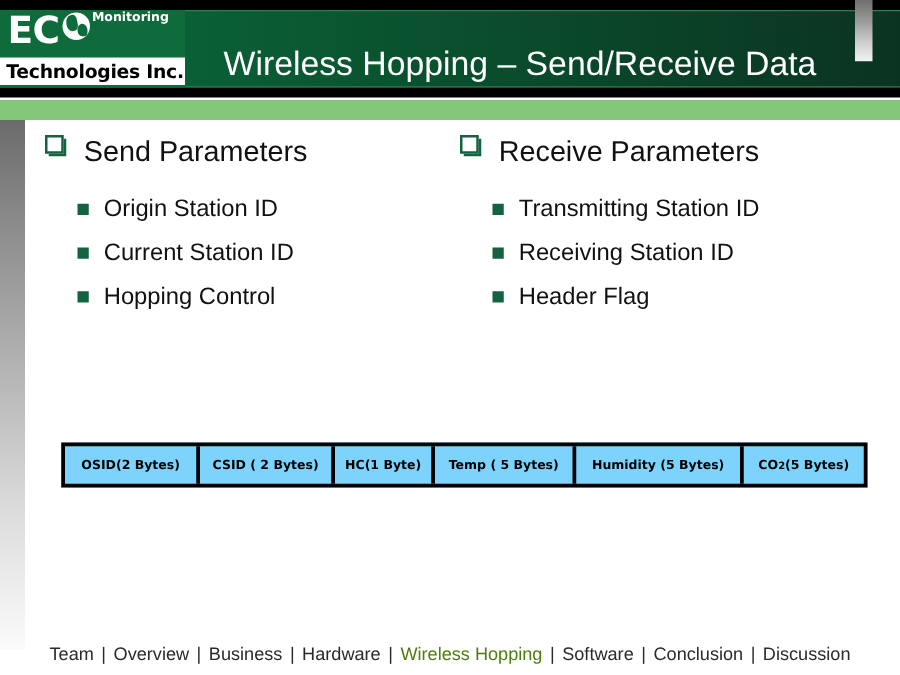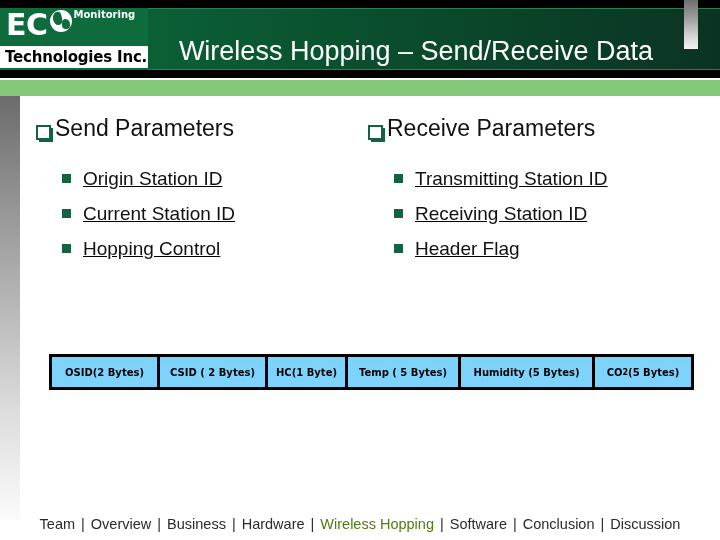--- a/index.html
+++ b/index.html
@@ -141,22 +141,22 @@
   
   .column {
     position: absolute;
     top: 108px;
   }
   #col-send  { left: 36px;  width: 330px; }
   #col-recv  { left: 368px; width: 330px; }
 
   .bullet-head {
     display: flex;
-    align-items: flex-end;
-    gap: 2px;
+    align-items: flex-start;
+    gap: 14px;
     height: 34px;
   }
   .bullet-head-text {
     font-family: "Liberation Sans", sans-serif;
     font-size: 23px;
     color: #111111;
     white-space: nowrap;
   }
   .sq-hollow {
     flex: 0 0 auto;
@@ -170,21 +170,21 @@
     background: #14623f;
   }
   .sq-hollow::after {
     content: "";
     position: absolute; left: 0px; top: 0px;
     width: 11px; height: 11px;
     background: #ffffff;
     border: 2px solid #14623f;
   }
 
-  .sub-list { margin-top: 19px; text-decoration: underline; }
+  .sub-list { margin-top: 8px; }
   .sub-item {
     display: flex;
     align-items: center;
     gap: 12px;
     height: 35px;
     padding-left: 26px;
   }
   .sq-filled {
     flex: 0 0 auto;
     width: 9px; height: 9px;

